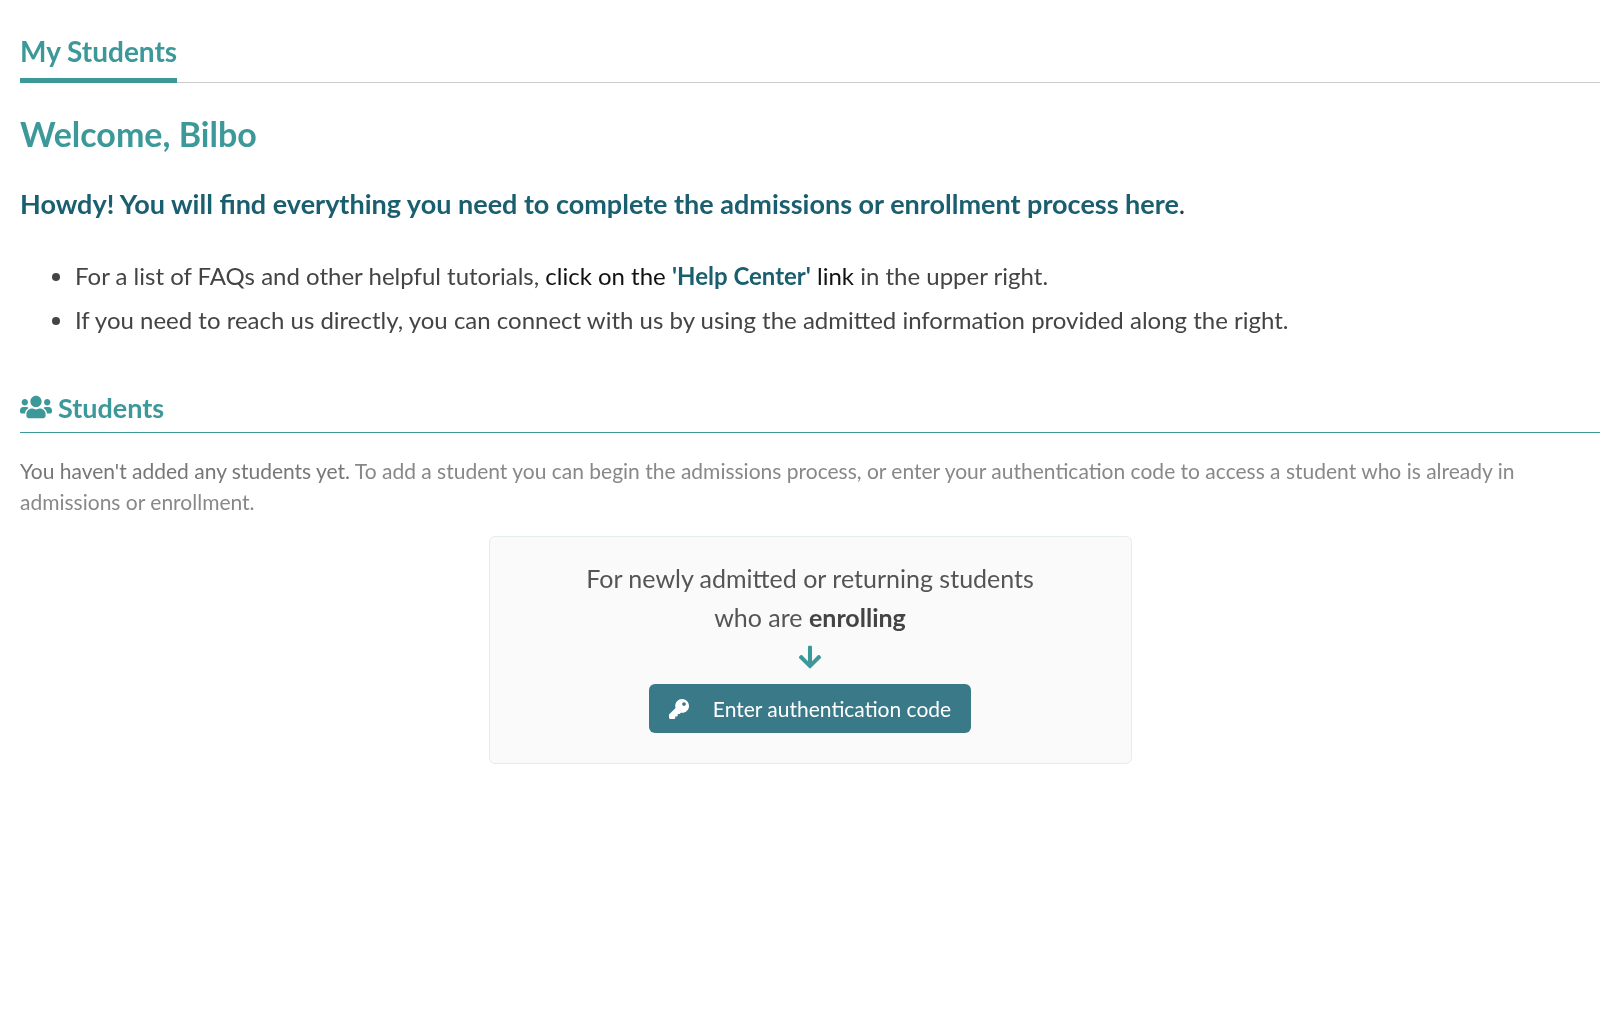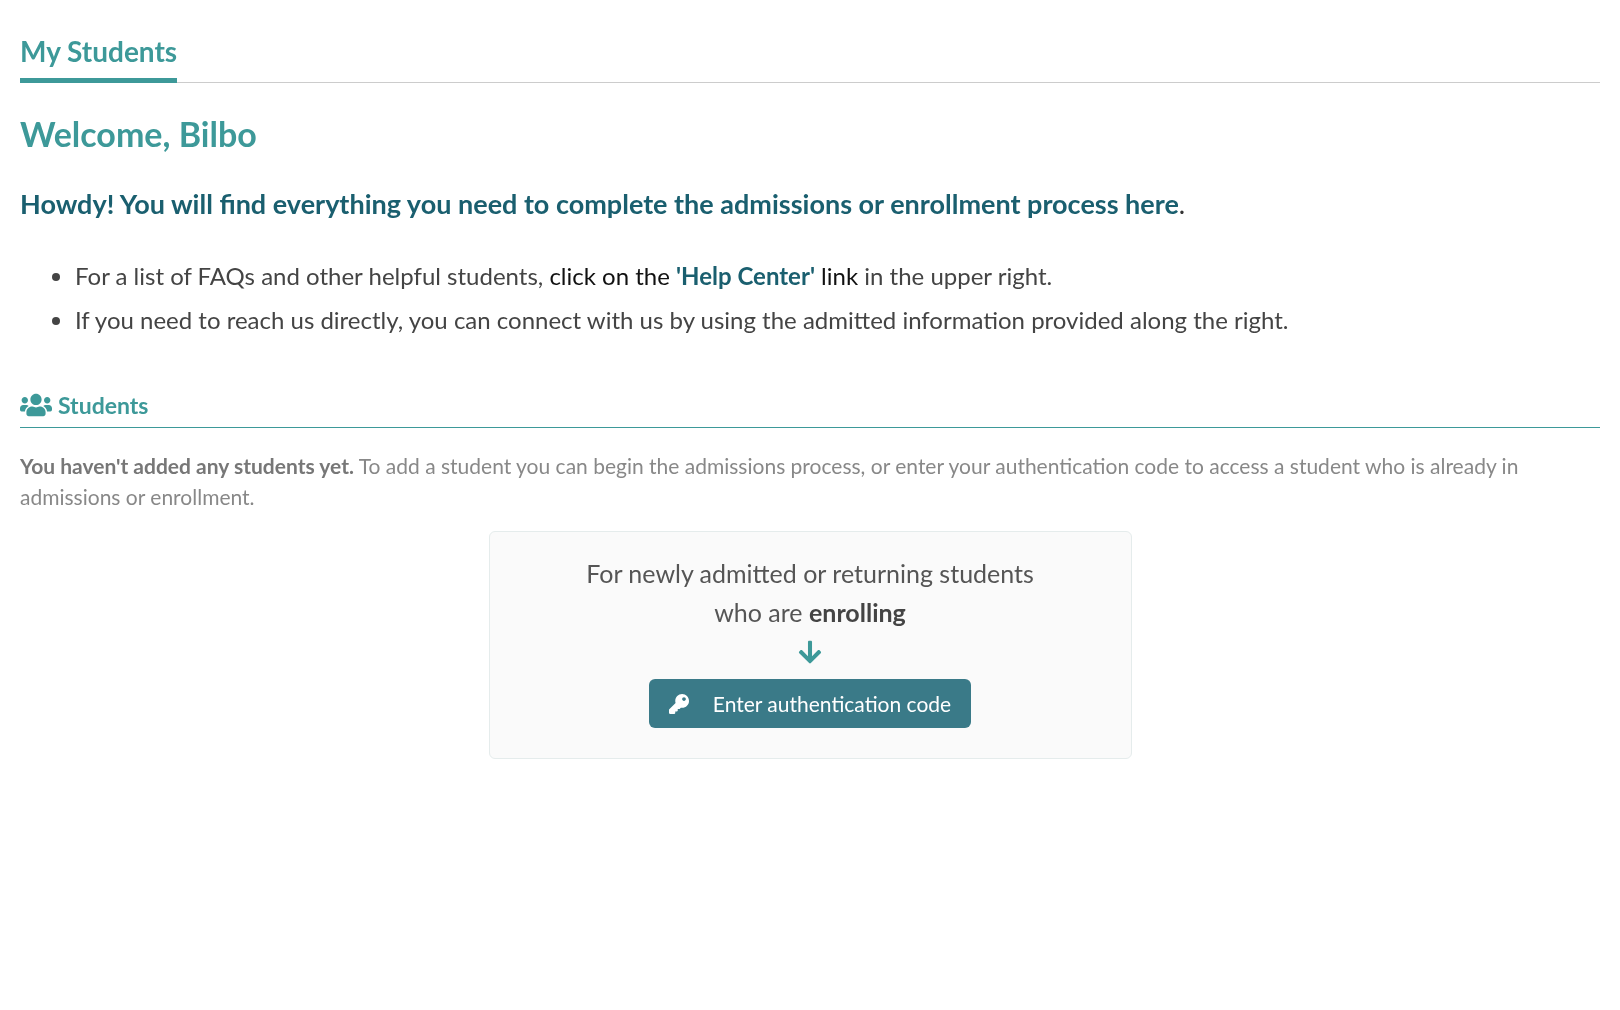--- a/index.html
+++ b/index.html
@@ -76,32 +76,32 @@
       border-bottom: 1px solid #3d9999;
       padding-bottom: 8px;
       margin-bottom: 22px;
     }
     .students-icon {
       width: 32px;
       height: 26px;
       fill: #3d9999;
     }
     .students-heading {
-      font-size: 23px;
+      font-size: 27px;
       font-weight: 700;
       color: #3d9999;
     }
     .students-desc {
       font-size: 21px;
       color: #888;
       line-height: 1.5;
       margin-bottom: 10px;
     }
     .students-desc .bold {
-      font-weight: 700;
+      font-weight: 400;
       color: #777;
     }
     .enroll-panel {
       width: 643px;
       margin: 0 auto;
       background: #fafafa;
       border: 1px solid #e5ecec;
       border-radius: 6px;
       padding: 22px 30px 30px 30px;
       text-align: center;
@@ -150,21 +150,21 @@
 </div>
 
 <h1 class="welcome-heading">Welcome, Bilbo</h1>
 
 <p class="intro-text">
   <span>Howdy! You will find everything you need to complete the admissions or enrollment process here</span><span class="period">.</span>
 </p>
 
 <ul class="info-list">
   <li>
-    <span>For a list of FAQs and other helpful students, </span><span class="help-center-prefix">click on the </span><span class="help-center-link">'Help Center'</span><span class="help-center-suffix"> link</span><span> in the upper right.</span>
+    <span>For a list of FAQs and other helpful tutorials, </span><span class="help-center-prefix">click on the </span><span class="help-center-link">'Help Center'</span><span class="help-center-suffix"> link</span><span> in the upper right.</span>
   </li>
   <li>If you need to reach us directly, you can connect with us by using the admitted information provided along the right.</li>
 </ul>
 
 <div class="students-section">
   <div class="students-heading-wrap">
     <svg class="students-icon" viewBox="0 0 640 512">
       <path d="M96 224c35.3 0 64-28.7 64-64s-28.7-64-64-64-64 28.7-64 64 28.7 64 64 64zm448 0c35.3 0 64-28.7 64-64s-28.7-64-64-64-64 28.7-64 64 28.7 64 64 64zm32 32h-64c-17.6 0-33.5 7.1-45.1 18.6 40.3 22.1 68.9 62 75.1 109.4h66c17.7 0 32-14.3 32-32v-32c0-35.3-28.7-64-64-64zm-256 0c61.9 0 112-50.1 112-112S381.9 32 320 32 208 82.1 208 144s50.1 112 112 112zm76.8 32h-8.3c-20.8 10-43.9 16-68.5 16s-47.6-6-68.5-16h-8.3C179.6 288 128 339.6 128 403.2V432c0 26.5 21.5 48 48 48h288c26.5 0 48-21.5 48-48v-28.8c0-63.6-51.6-115.2-115.2-115.2zm-223.7-13.4C161.5 263.1 145.6 256 128 256H64c-35.3 0-64 28.7-64 64v32c0 17.7 14.3 32 32 32h65.9c6.3-47.4 34.9-87.3 75.2-109.4z"></path>
     </svg>
     <h2 class="students-heading">Students</h2>

